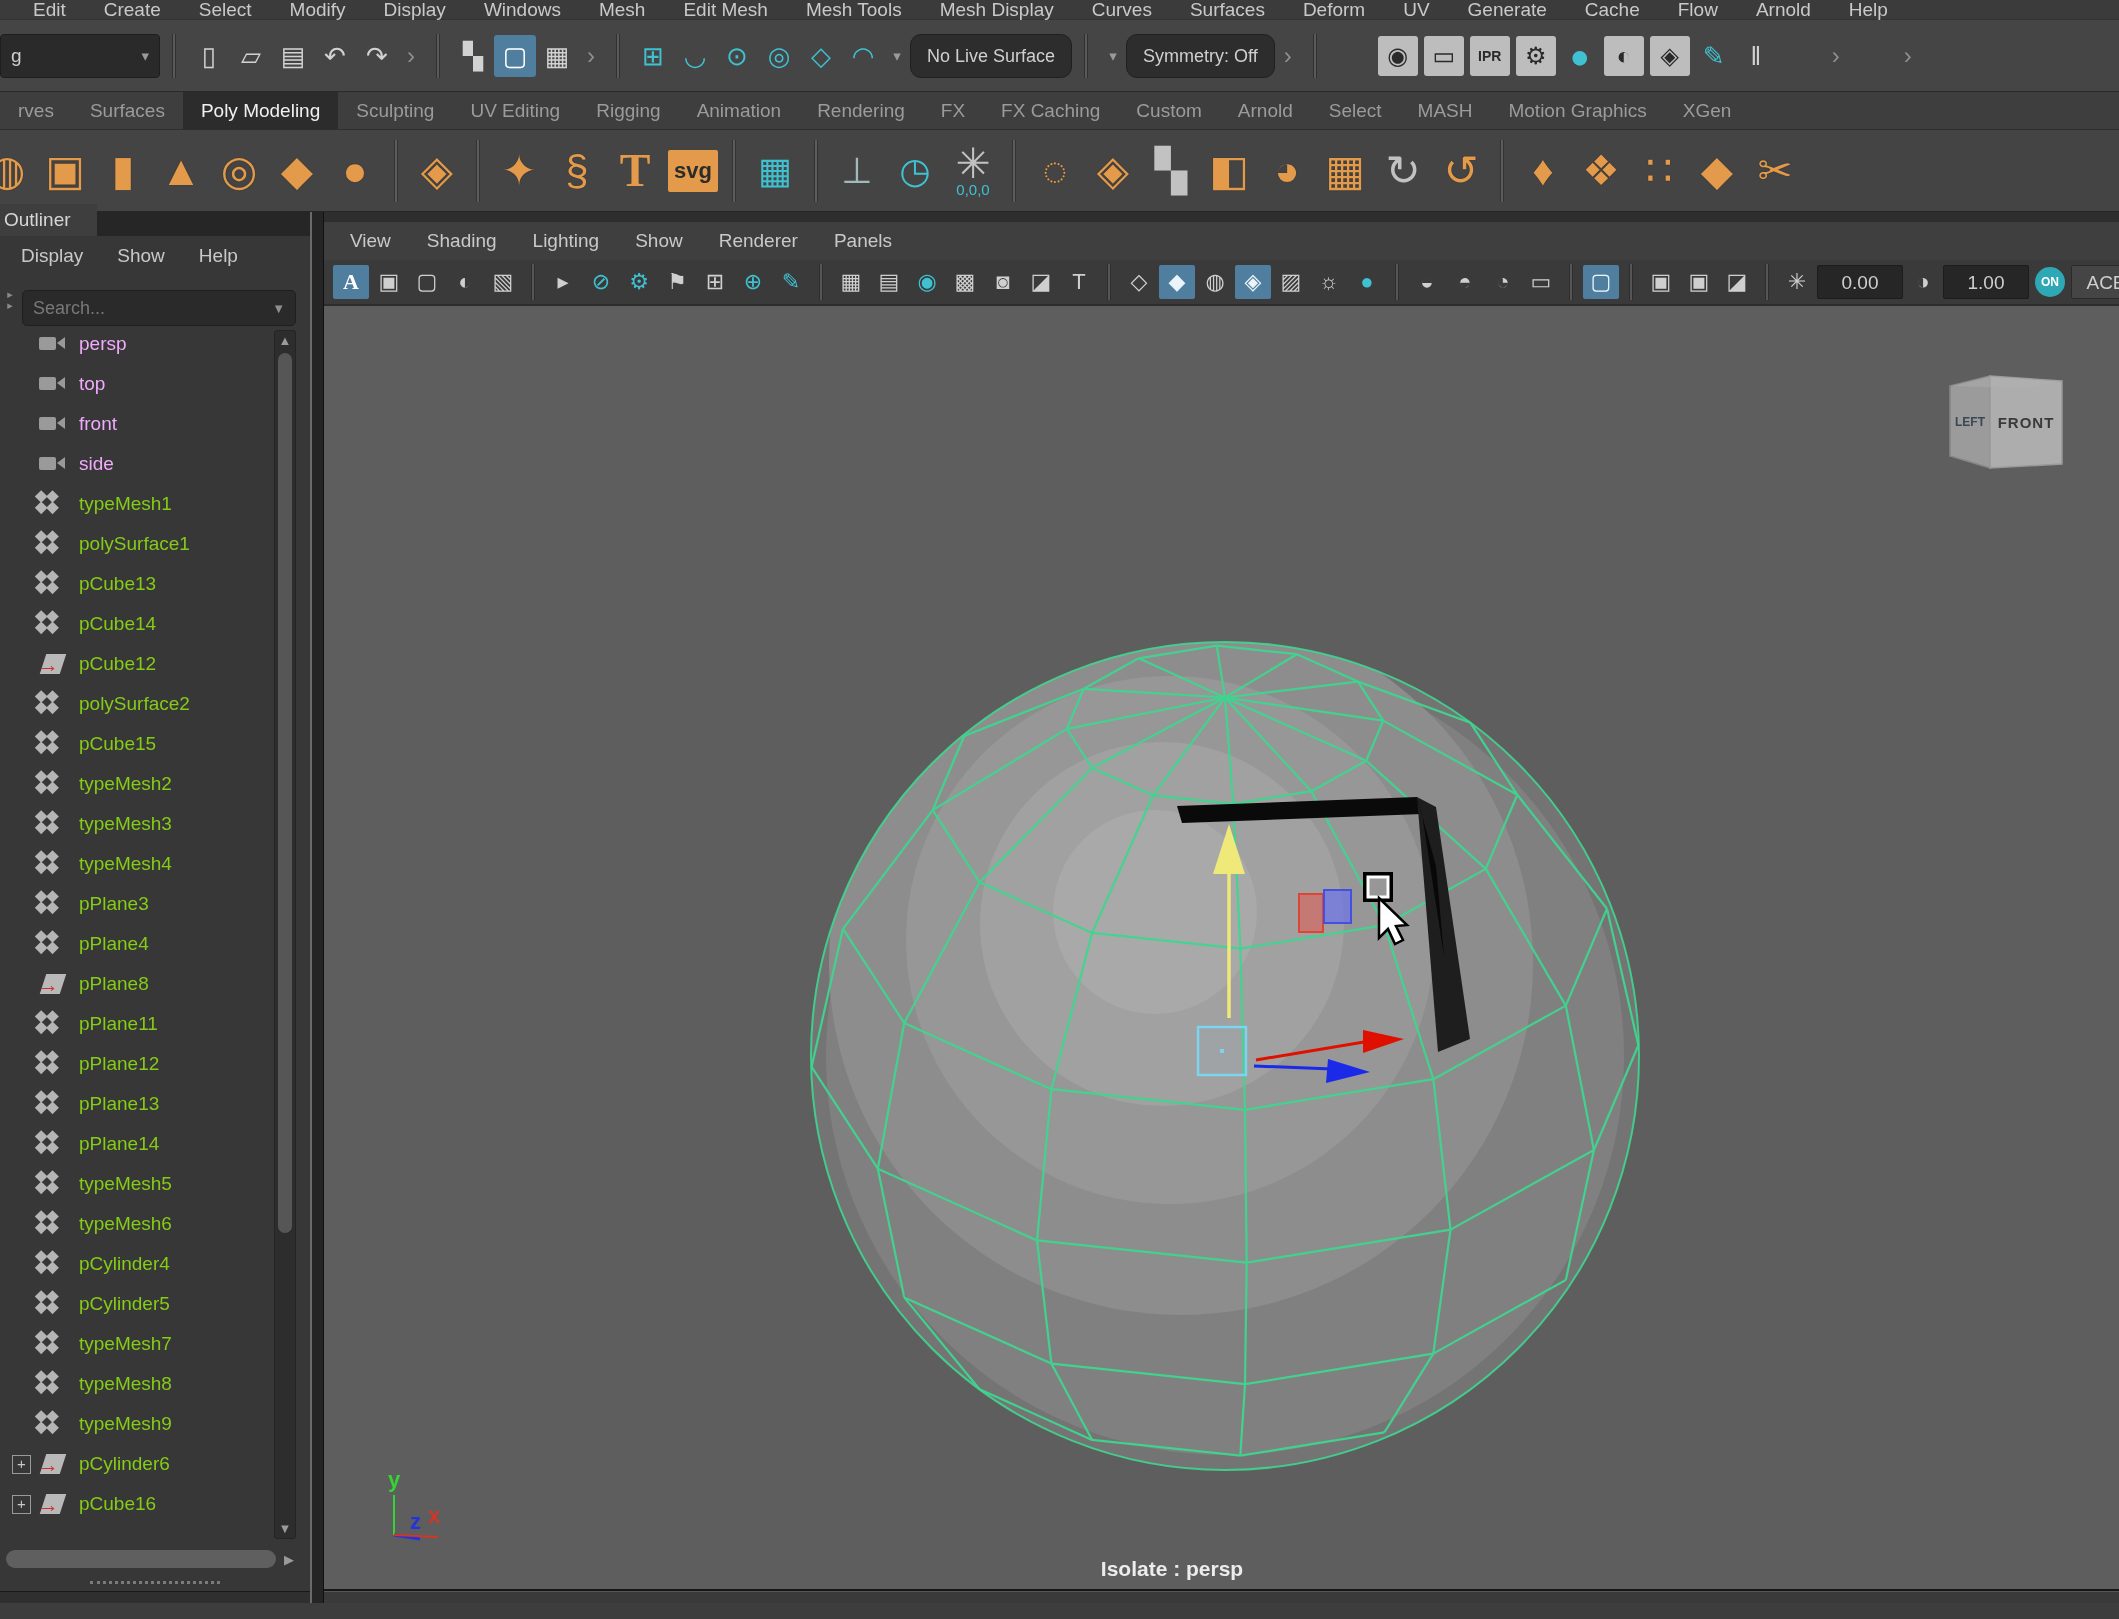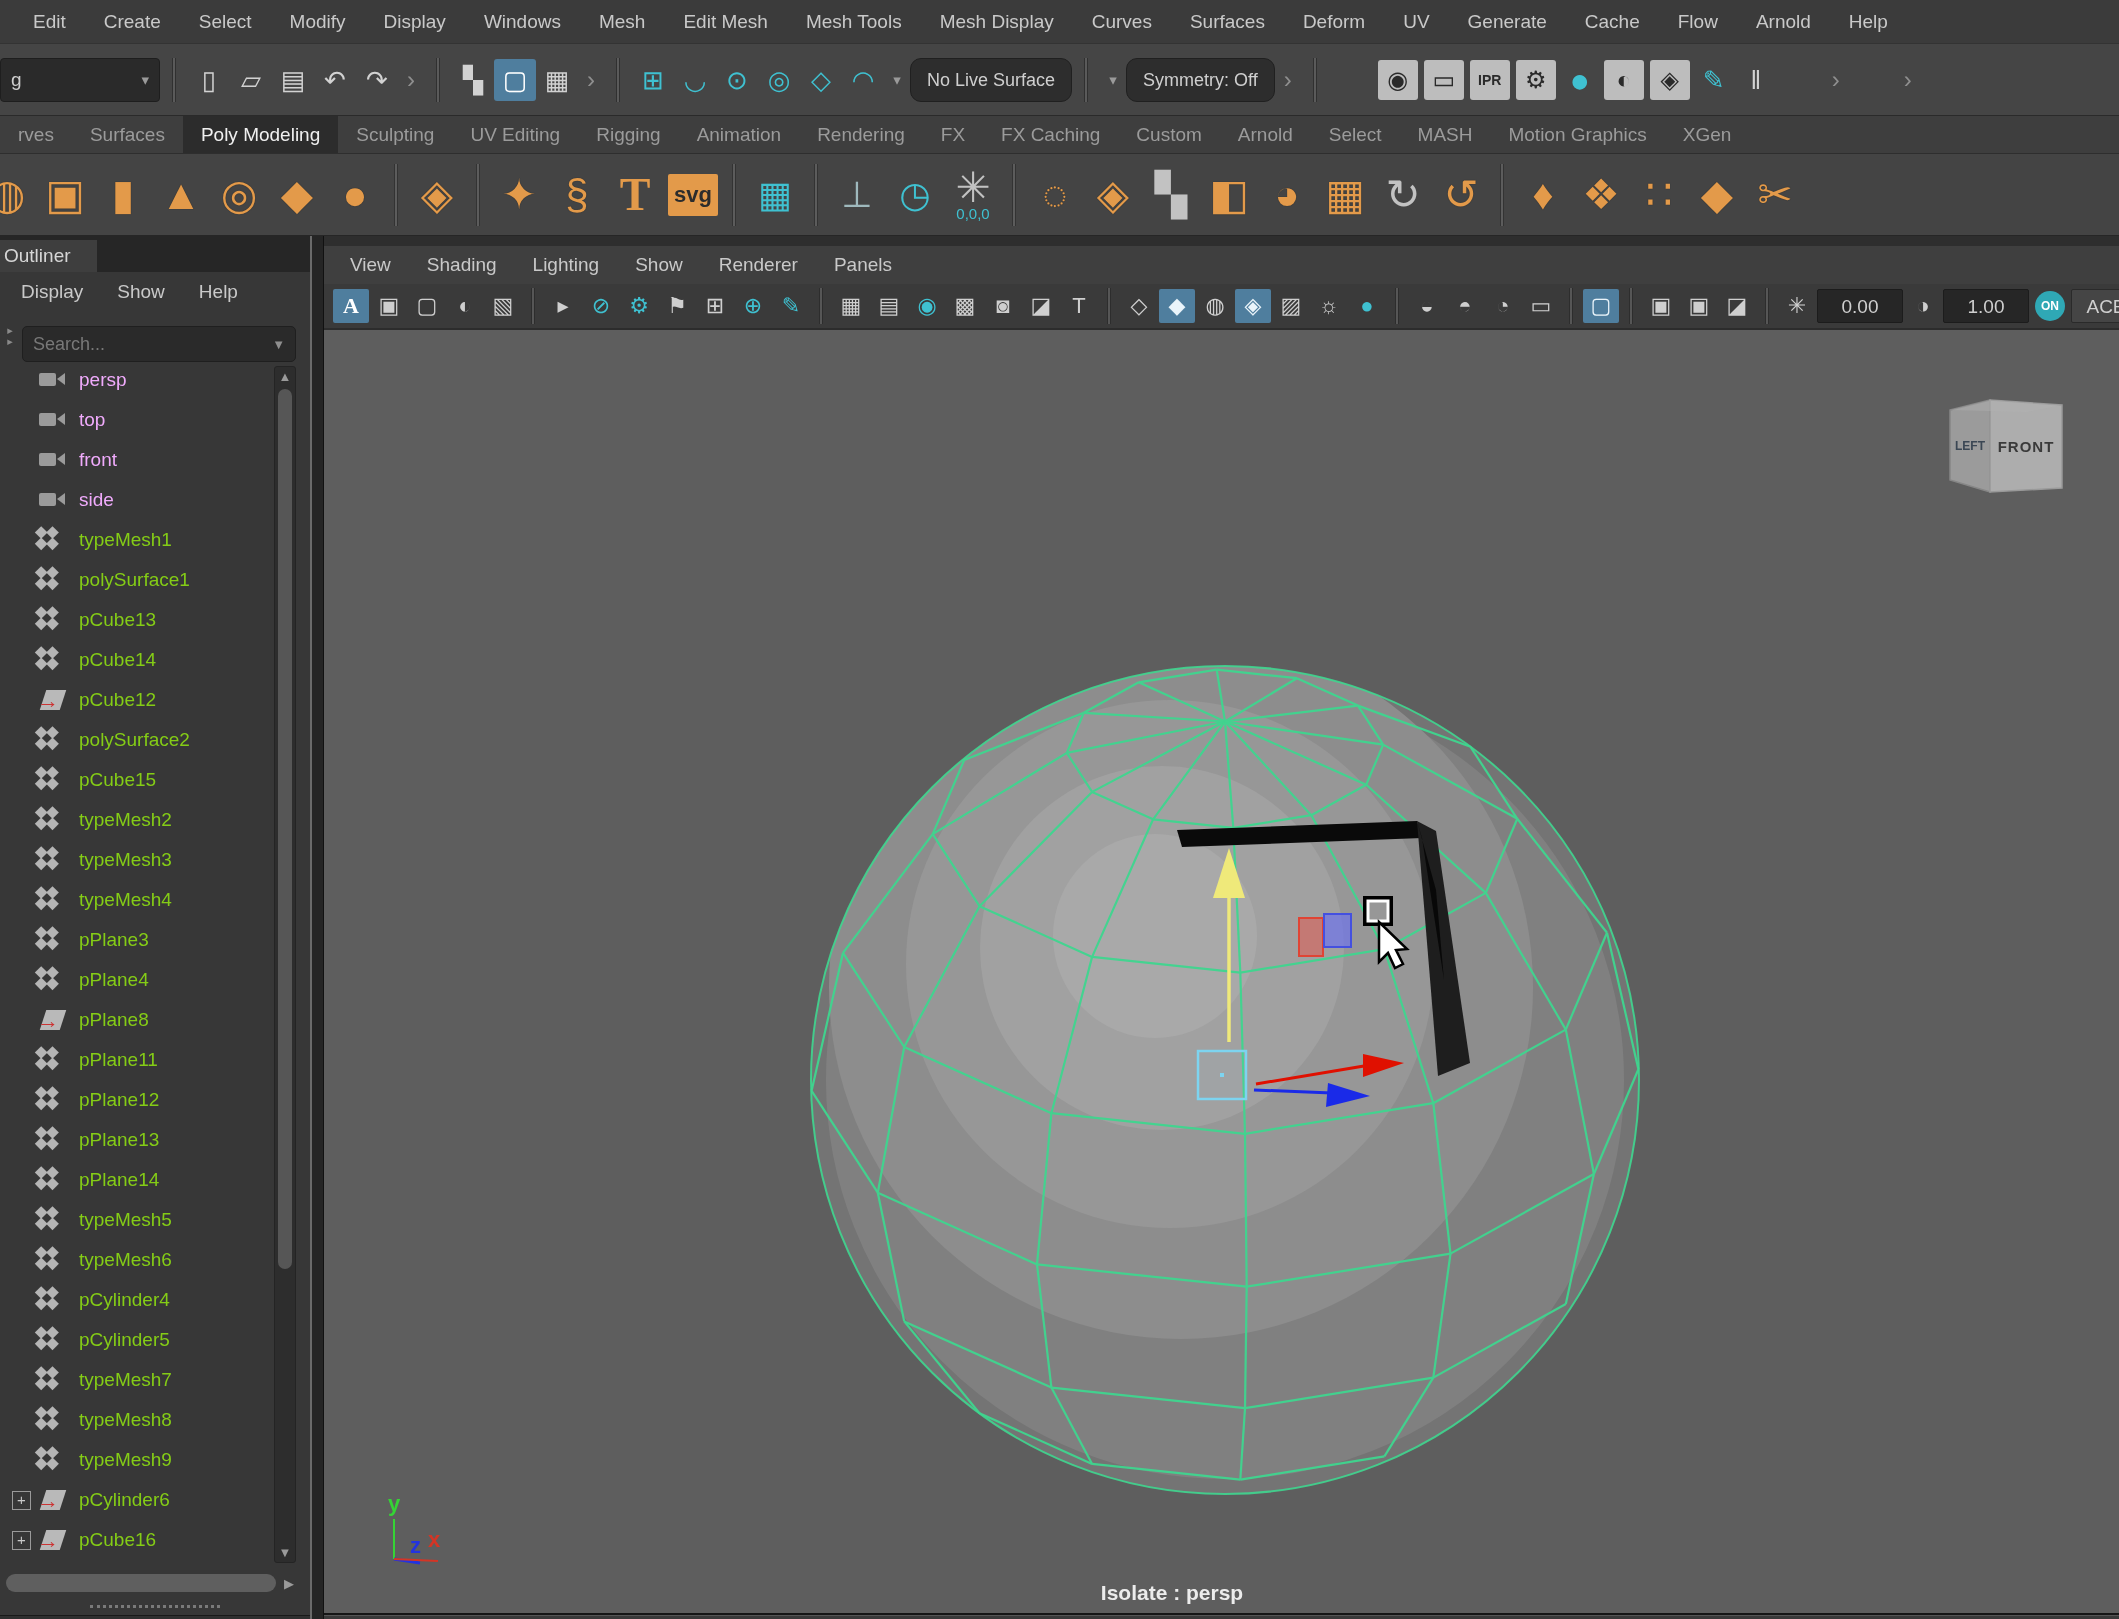--- a/index.html
+++ b/index.html
@@ -1,20 +1,20 @@
 <!DOCTYPE html>
 <html><head>
 <meta charset="utf-8">
 <style>
   *{box-sizing:border-box;margin:0;padding:0}
   html,body{width:2119px;height:1619px;overflow:hidden;background:#3d3d3d;
     font-family:"Liberation Sans",sans-serif;color:#cacaca;-webkit-user-select:none}
 
   
-  .menubar{height:44px;background:#3b3b3b;display:flex;align-items:center;padding-left:14px;border-bottom:1px solid #333}
+  .menubar{height:20px;background:#3b3b3b;display:flex;align-items:center;padding-left:14px;border-bottom:1px solid #333}
   .menu-item{font-size:19px;color:#c9c9c9;padding:0 19px;cursor:default;white-space:nowrap}
 
   
   .statusline{height:72px;background:#454545;display:flex;align-items:center;border-bottom:1px solid #2a2a2a;overflow:hidden}
   .menuset{width:160px;height:44px;background:#2a2a2a;border:1px solid #1e1e1e;border-radius:4px;
     display:flex;align-items:center;justify-content:space-between;padding:0 10px;flex:none}
   .menuset .ms-label{font-size:19px;color:#cfcfcf}
   .menuset .caret{color:#9a9a9a;font-size:15px}
   .sl-icons{display:flex;align-items:center;height:100%;flex:1;overflow:hidden}
   .sl-icon{width:42px;height:42px;display:flex;flex-direction:column;align-items:center;justify-content:center;
@@ -55,21 +55,21 @@
   .shelf-ic.sep{width:4px;height:62px;background:#5c5c5c;border-left:1px solid #333;border-right:1px solid #333;margin:0 10px}
   .shelf-ic.cut{margin-left:-24px}
   .shelf-ic .lbl{font-size:15px;color:#3fc1d1;margin-top:-4px}
   .shelf-ic .lbl:empty{display:none}
 
   
   .content{display:flex;height:1391px}
 
   
   .outliner{width:310px;background:#373737;display:flex;flex-direction:column;flex:none}
-  .o-tabstrip{height:36px;background:#262626;display:flex;align-items:flex-end;flex:none}
+  .o-tabstrip{height:24px;background:#262626;display:flex;align-items:flex-end;flex:none}
   .o-tab{background:#3e3e3e;height:32px;display:flex;align-items:center;padding:0 26px 0 4px;font-size:19px;color:#d6d6d6}
   .o-menus{height:40px;background:#373737;display:flex;align-items:center;padding-left:4px;flex:none}
   .o-menu{font-size:19px;color:#c9c9c9;padding:0 17px;cursor:default}
   .o-searchrow{height:48px;display:flex;align-items:center;flex:none}
   .o-toggle{width:16px;display:flex;flex-direction:column;align-items:center;color:#8a8a8a;font-size:11px;line-height:11px;margin-left:2px}
   .o-search{flex:1;height:36px;background:#2a2a2a;border:1px solid #1f1f1f;border-radius:5px;margin:16px 14px 0 4px;
     display:flex;align-items:center;justify-content:space-between;padding:0 10px}
   .o-search .ph{font-size:18px;color:#787878}
   .o-search .sc{font-size:13px;color:#8f8f8f}
   .o-list{flex:1;position:relative;overflow:hidden}

